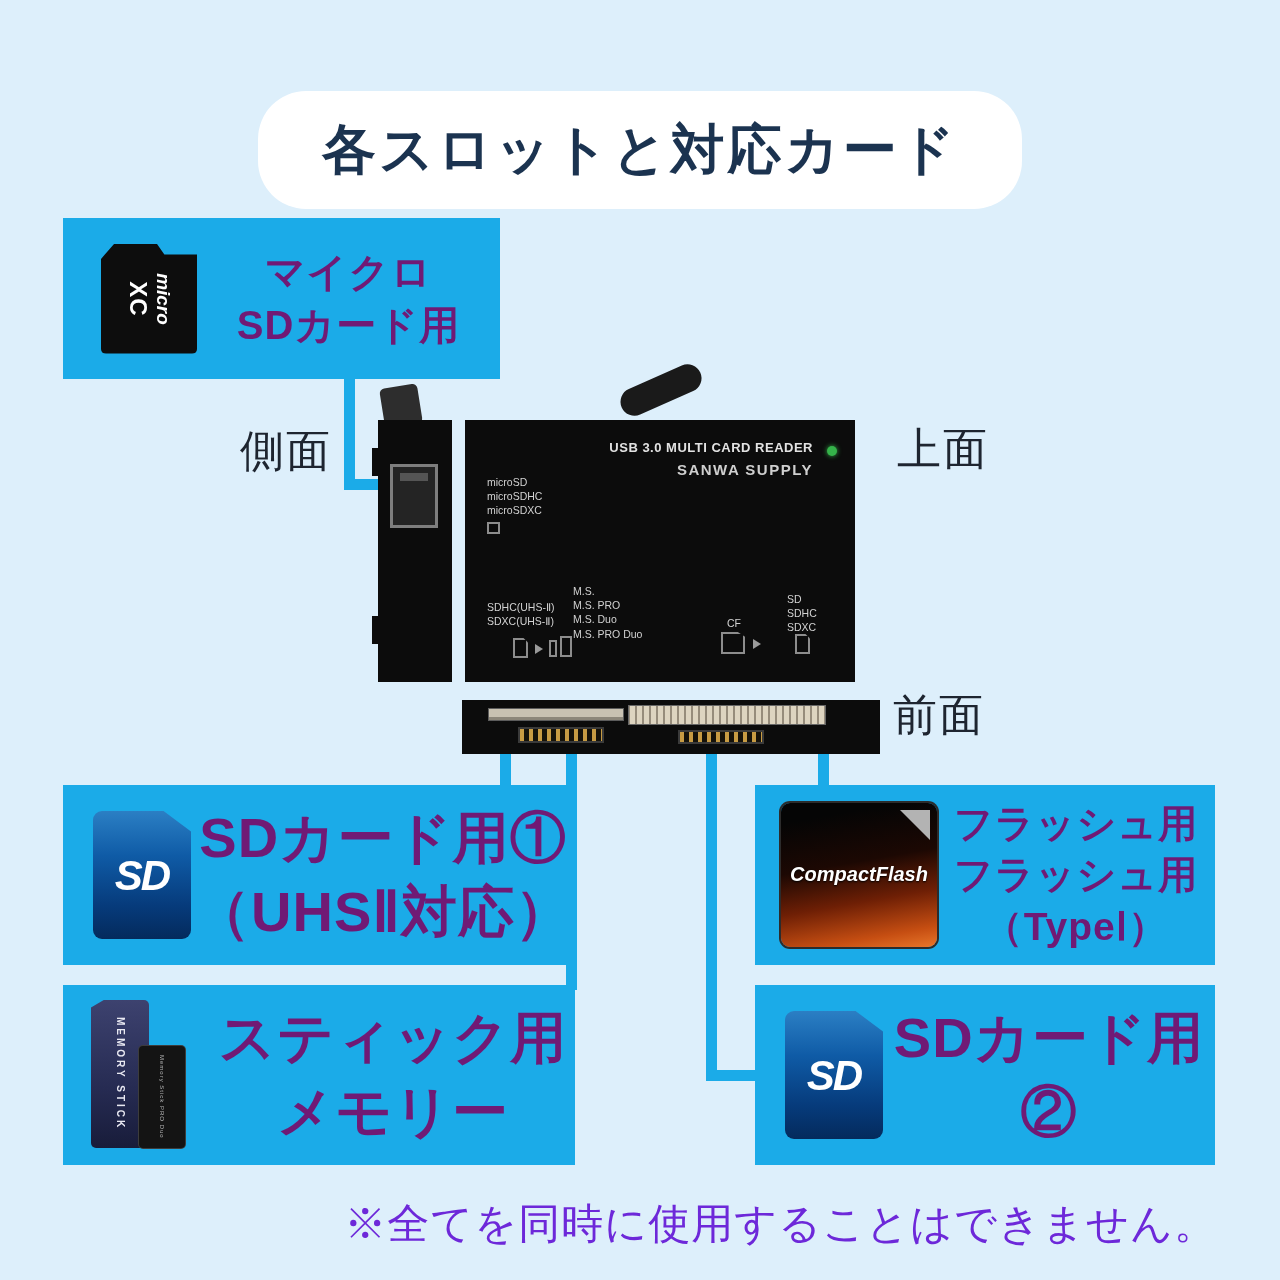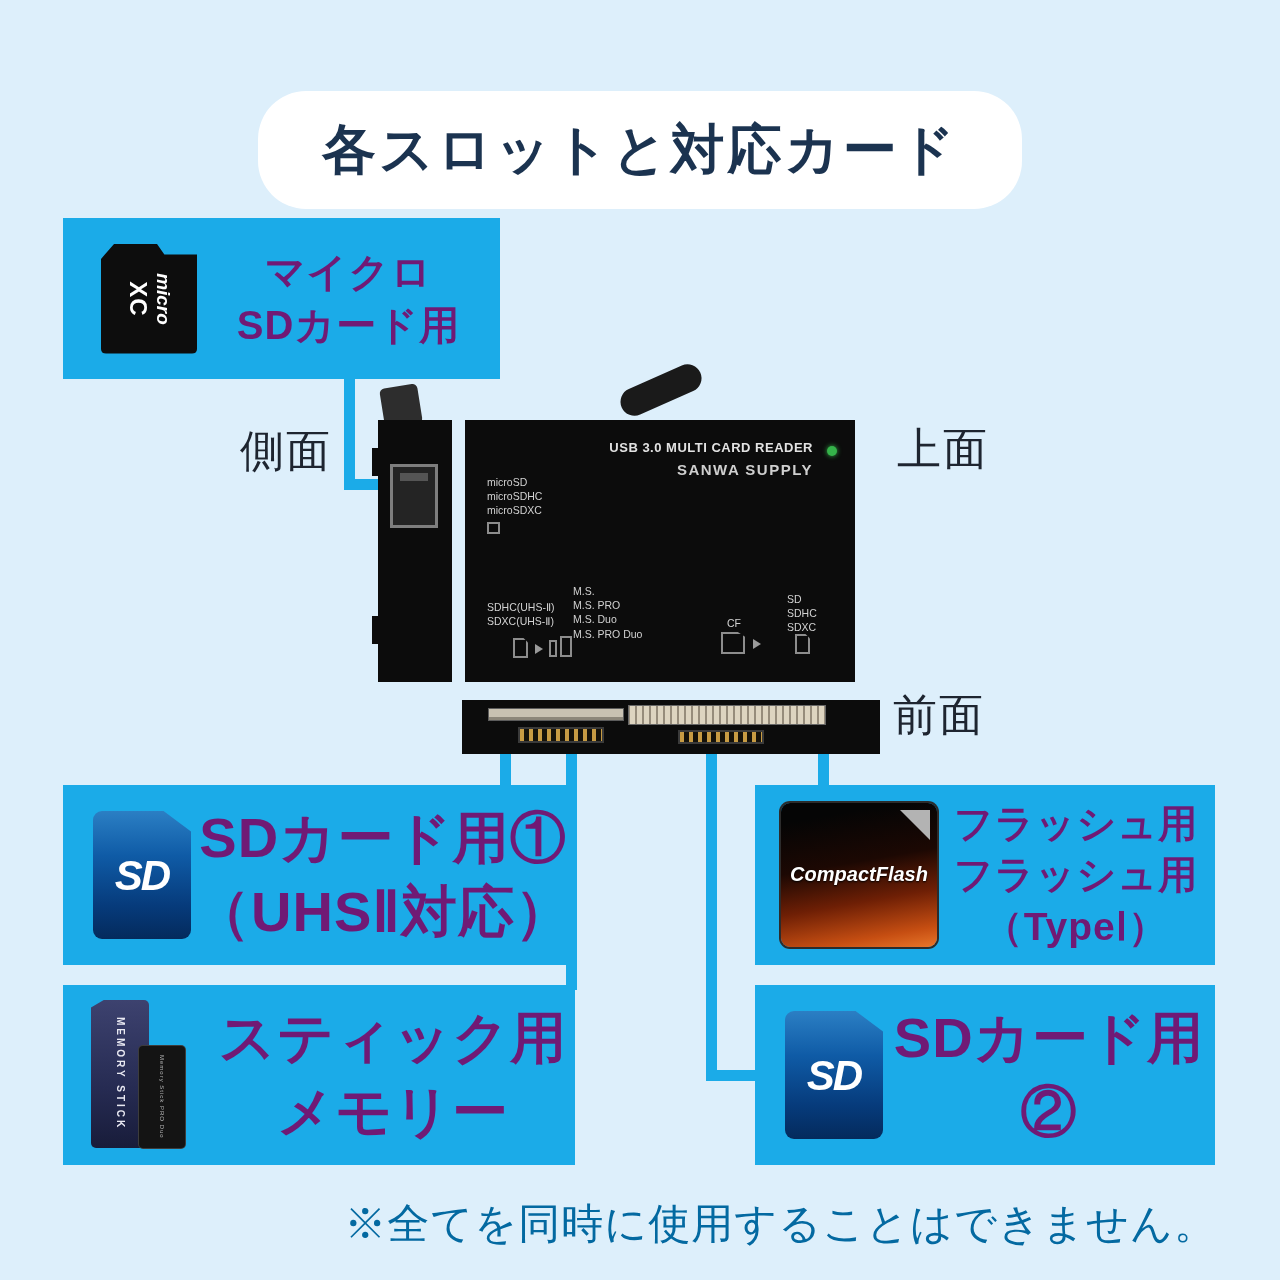--- a/index.html
+++ b/index.html
@@ -6,21 +6,21 @@
   body { background:#fff; font-family:"Liberation Sans", sans-serif; }
   .stage { position:relative; width:1280px; height:1280px; background:#ddeffb; overflow:hidden; }
 
   
   .title-pill { position:absolute; left:258px; top:91px; width:764px; height:118px;
     background:#ffffff; border-radius:48px; display:flex; align-items:center; justify-content:center; }
   .title-pill span { font-size:54px; font-weight:bold; color:#1b3350; letter-spacing:3px; }
 
   
   .vlabel { position:absolute; font-size:44px; color:#1e2530; letter-spacing:2px; }
-  .footnote { position:absolute; right:63px; top:1196px; font-size:42px; color:#0369a1; letter-spacing:1px; }
+  .footnote { position:absolute; right:63px; top:1196px; font-size:42px; color:#6d28d9; letter-spacing:1px; }
 
   
   .connector { position:absolute; background:#1babe8; z-index:1; }
 
   
   .blue-box { position:absolute; background:#1babe8; display:flex; align-items:center; z-index:2; }
   .box-label { flex:1; text-align:center; color:#701a75; font-weight:bold; line-height:1.32; letter-spacing:1px; }
   .fs40 { font-size:40px; } .fs46 { font-size:56px; } .fs39 { font-size:39px; }
 
   

